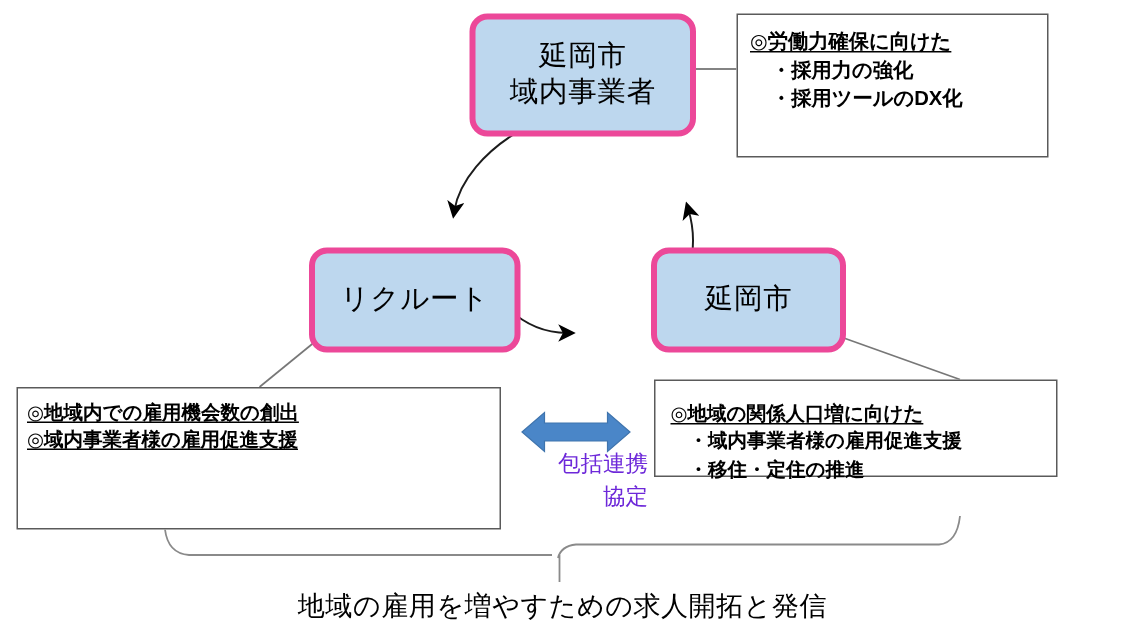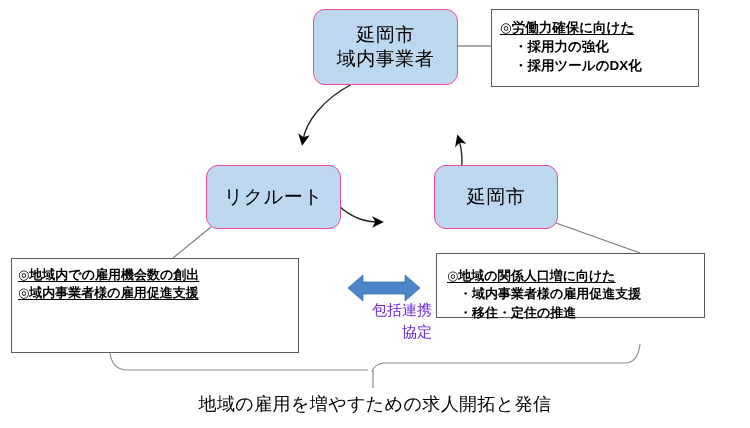--- a/index.html
+++ b/index.html
@@ -9,21 +9,21 @@
     font-family:"Liberation Sans","DejaVu Sans",sans-serif;
     overflow:hidden;
     position:relative;
   }
   #diagram-root{position:absolute;inset:0;}
   svg.layer{position:absolute;left:0;top:0;width:750px;height:428px;}
 
   .node-box{
     position:absolute;
     background:#bdd7ee;
-    border:1px solid #ec4899;
+    border:4px solid #ec4899;
     border-radius:12px;
     display:flex;align-items:center;justify-content:center;
     text-align:center;
     color:#000;
     font-size:19px;
     line-height:1.25;
     letter-spacing:.5px;
     z-index:3;
   }
   #node-businesses{left:313px;top:9px;width:143px;height:74px;}
@@ -35,26 +35,26 @@
     background:#ffffff;
     border:1px solid #5a5a5a;
     box-sizing:border-box;
     z-index:3;
     color:#000;
     font-size:13px;
     font-weight:bold;
     line-height:1.42;
   }
   #callout-businesses{
-    left:491px;top:9px;width:208px;height:78px;
+    left:491px;top:9px;width:208px;height:96px;
     padding:8px 6px 0 8px;
     font-size:13.5px;
   }
   #callout-recruit{
-    left:11px;top:258px;width:288px;height:95px;
+    left:11px;top:258px;width:323px;height:95px;
     padding:7px 6px 0 6px;
   }
   #callout-city{
     left:436px;top:253px;width:269px;height:65px;
     padding:13px 6px 0 10px;
   }
   .u-line{ text-decoration:underline; text-underline-offset:2px; display:inline-block;}
   .row{white-space:nowrap;}
   .indent1{padding-left:14px;}
   .indent2{padding-left:26px;}

